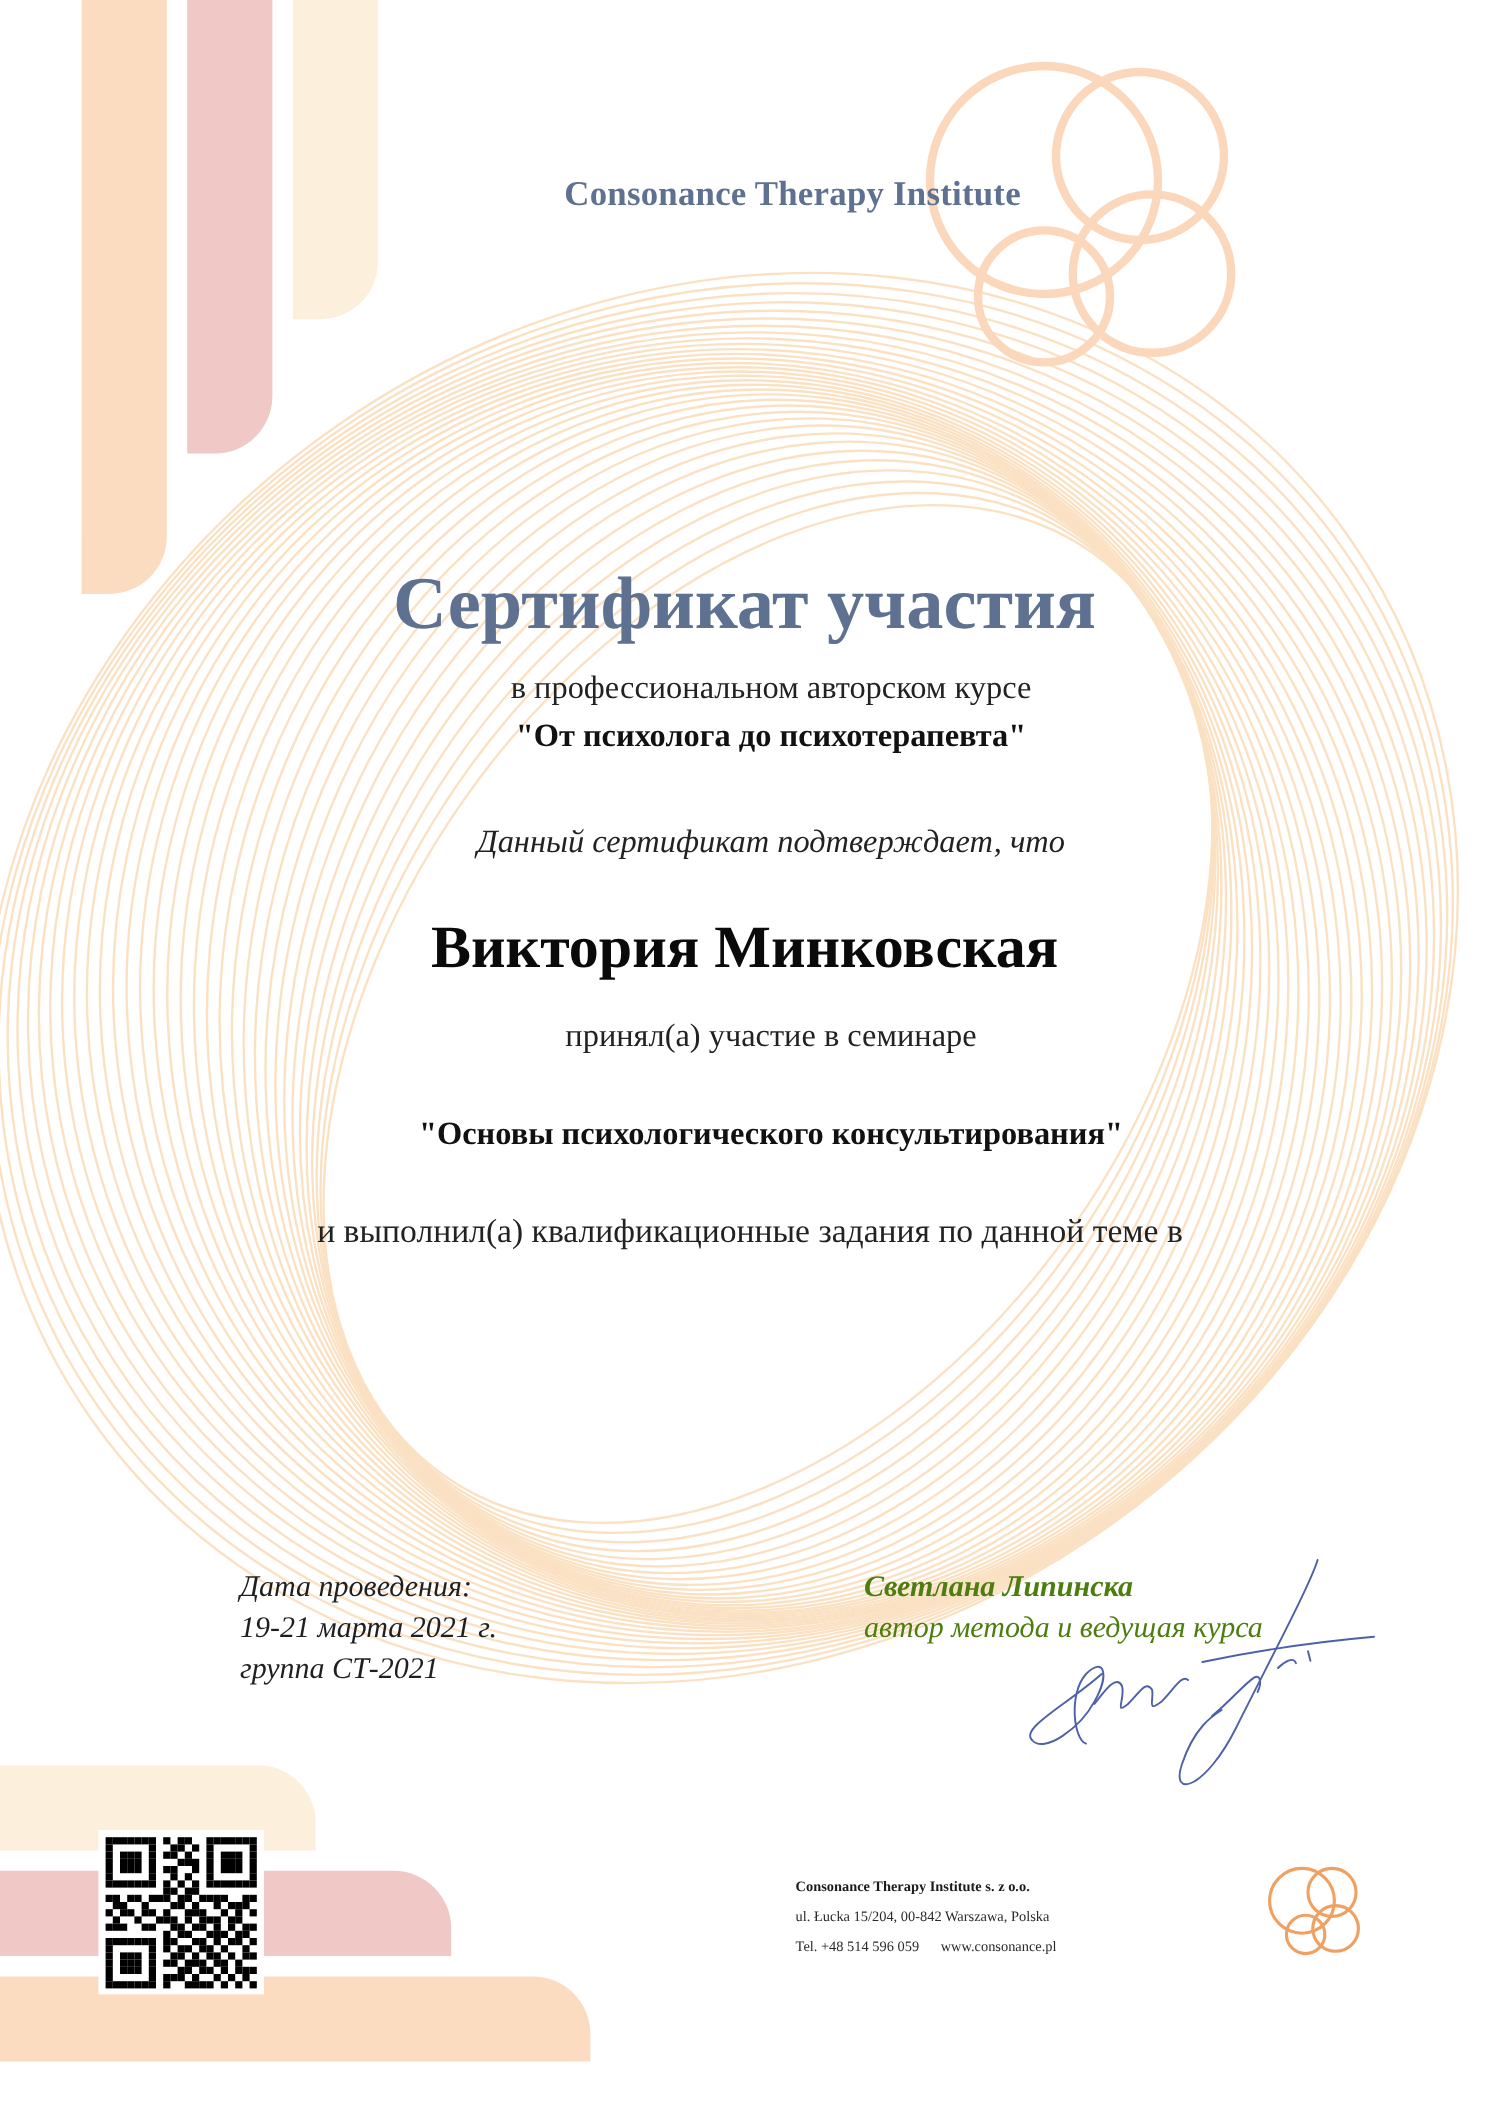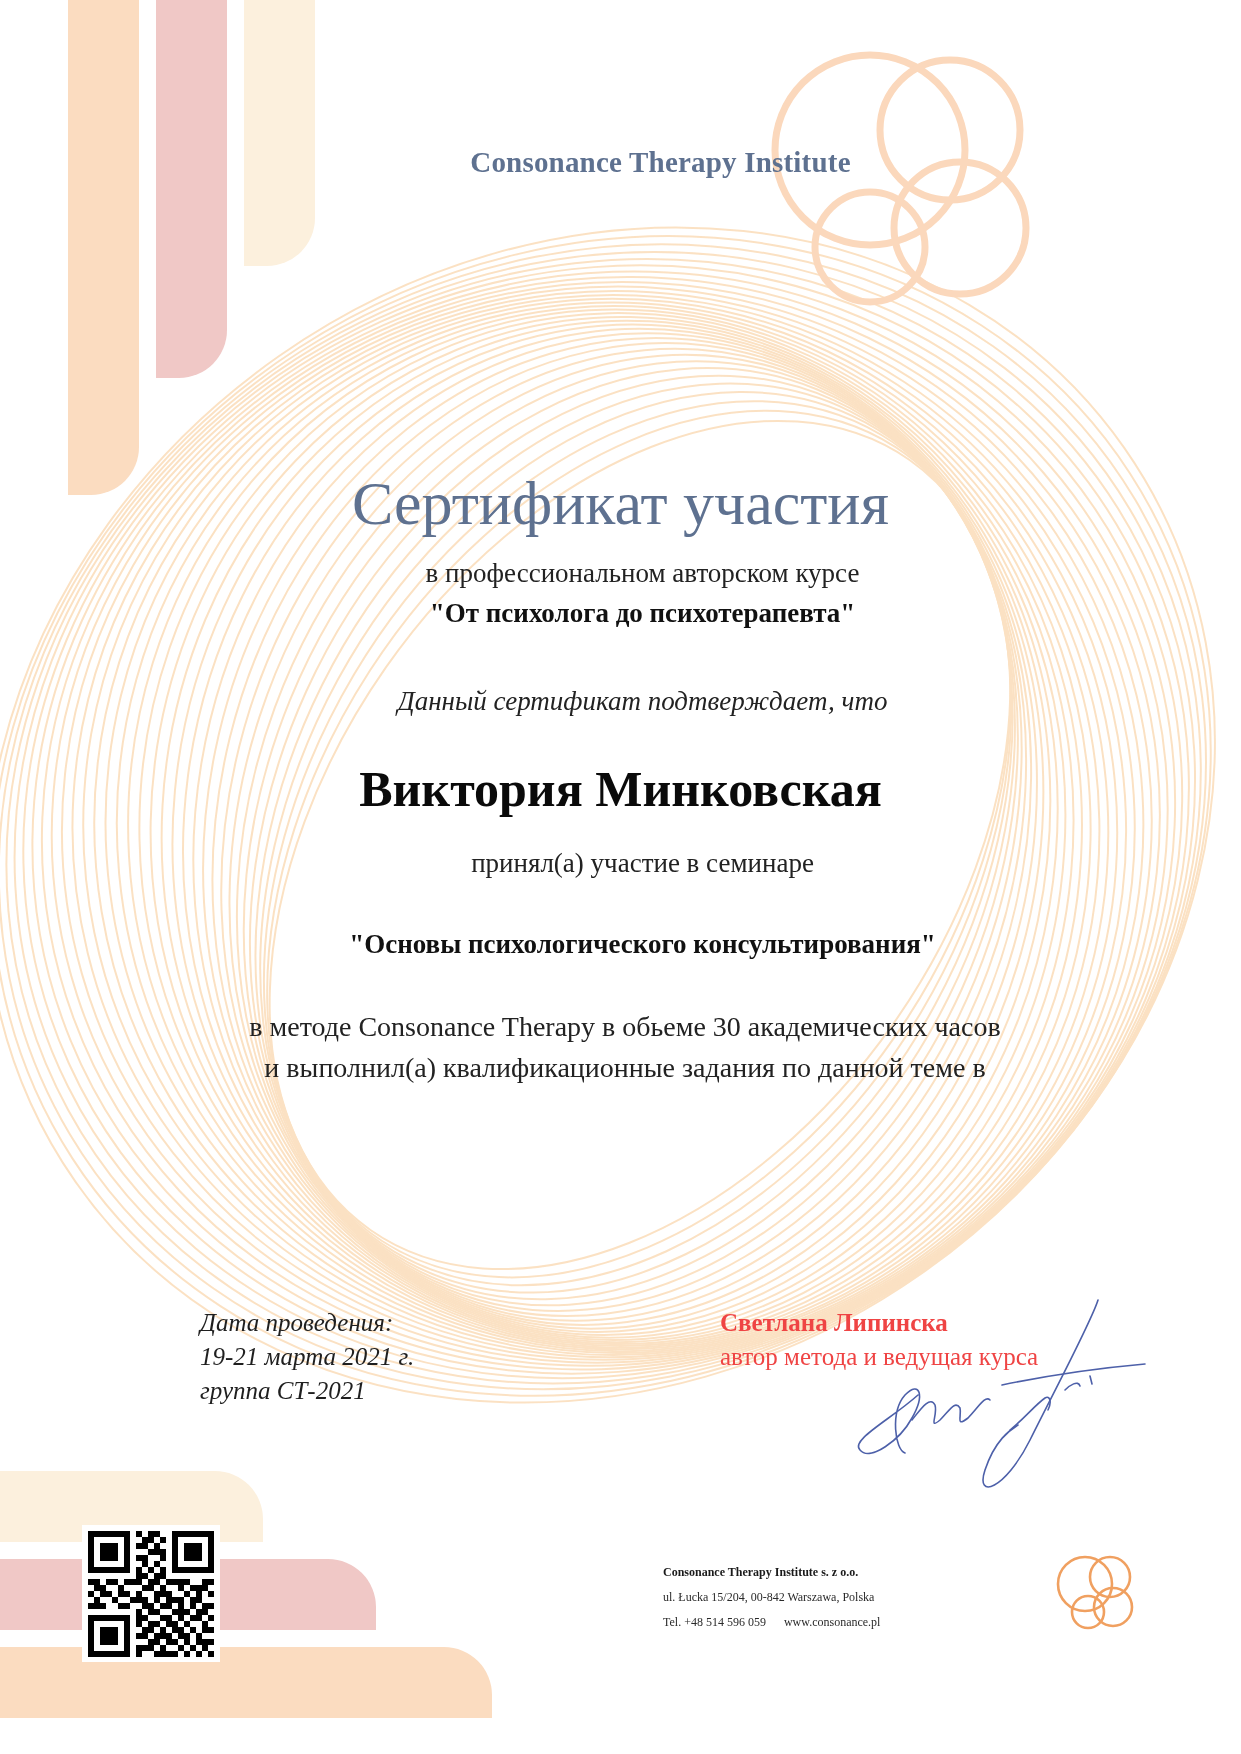--- a/index.html
+++ b/index.html
@@ -4,27 +4,27 @@
 <style>
   html, body { margin: 0; padding: 0; background: #ffffff; }
   body { width: 1241px; height: 1754px; position: relative; overflow: hidden;
          font-family: "Liberation Serif", "DejaVu Serif", serif; color: #1a1a1a; }
   .layer { position: absolute; left: 0; top: 0; width: 1241px; height: 1754px; }
   .bar { position: absolute; }
   .vbar { top: 0; width: 71px; border-bottom-right-radius: 48px; }
   .hbar { left: 0; height: 71px; border-top-right-radius: 48px; }
   .txt { position: absolute; left: 0; width: 1241px; text-align: center; white-space: nowrap; }
   .header-title { top: 146px; left: 40px; font-size: 29px; font-weight: bold; color: #5e7190; letter-spacing: 0.2px; }
-  .cert-title { top: 468px; left: 0; font-size: 62px; font-weight: normal; color: #5e7190; }
+  .cert-title { top: 468px; left: 0; font-size: 62px; font-weight: bold; color: #5e7190; }
   .sub { font-size: 27px; color: #222; padding-left: 22px; }
   .bold { font-weight: bold; color: #111; }
   .name { top: 760px; font-size: 50px; font-weight: bold; color: #0a0a0a; }
   .para { top: 1006px; font-size: 28px; line-height: 41px; color: #222; white-space: normal; left: 160px; width: 930px; }
   .date-block { position: absolute; left: 200px; top: 1306px; font-size: 25px; line-height: 34px; font-style: italic; color: #1f1f1f; }
-  .signer { position: absolute; left: 720px; top: 1306px; font-size: 25px; line-height: 34px; color: #ef4444; white-space: nowrap; }
+  .signer { position: absolute; left: 720px; top: 1306px; font-size: 25px; line-height: 34px; font-style: italic; color: #4d7c0f; white-space: nowrap; }
   .signer .nm { font-weight: bold; }
   .footer { position: absolute; left: 663px; top: 1560px; font-size: 12px; line-height: 25px; color: #2a2a2a; white-space: nowrap; }
   .footer .co { font-weight: bold; color: #1a1a1a; }
   .footer .gap { display: inline-block; width: 18px; }
   .qr-box { position: absolute; left: 82px; top: 1525px; width: 138px; height: 137px; background: #fff; }
   .qr-grid { position: absolute; left: 6px; top: 6px; width: 126px; height: 126px; display: grid;
              grid-template-columns: repeat(21, 6px); grid-template-rows: repeat(21, 6px); }
   .qr-grid span { width: 6px; height: 6px; }
   .qr-grid span.d { background: #000; }
 </style>
@@ -91,21 +91,20 @@
 
 <div class="txt cert-title">Сертификат участия</div>
 <div class="txt sub" style="top:558px;">в профессиональном авторском курсе</div>
 <div class="txt sub bold" style="top:598px;">"От психолога до психотерапевта"</div>
 <div class="txt sub" style="top:686px;font-style:italic;">Данный сертификат подтверждает, что</div>
 <div class="txt name">Виктория Минковская</div>
 <div class="txt sub" style="top:848px;">принял(а) участие в семинаре</div>
 <div class="txt sub bold" style="top:929px;">"Основы психологического консультирования"</div>
 
 <div class="txt para">
-  <div>в методе  Consonance Therapy в обьеме 30 академических часов</div>
   <div>и выполнил(а) квалификационные задания по данной теме в</div>
 </div>
 
 <div class="date-block">
   <div>Дата проведения:</div>
   <div>19-21 марта 2021 г.</div>
   <div>группа СТ-2021</div>
 </div>
 
 <div class="signer">

